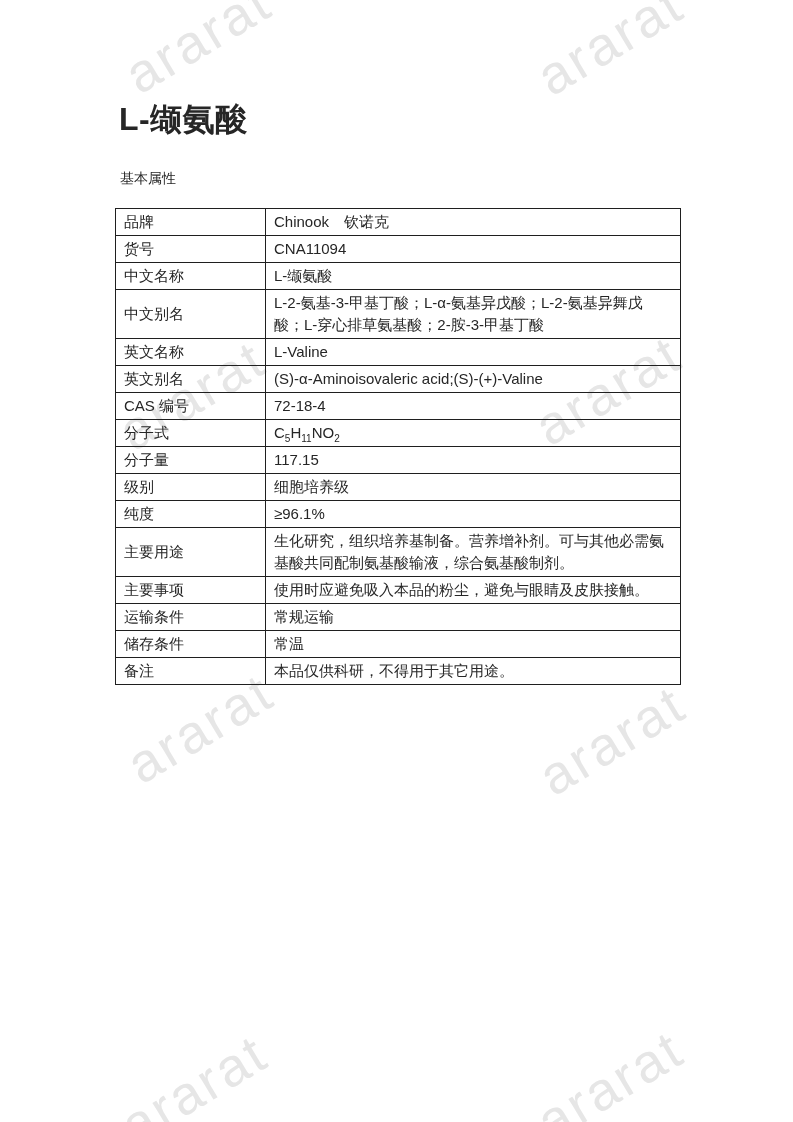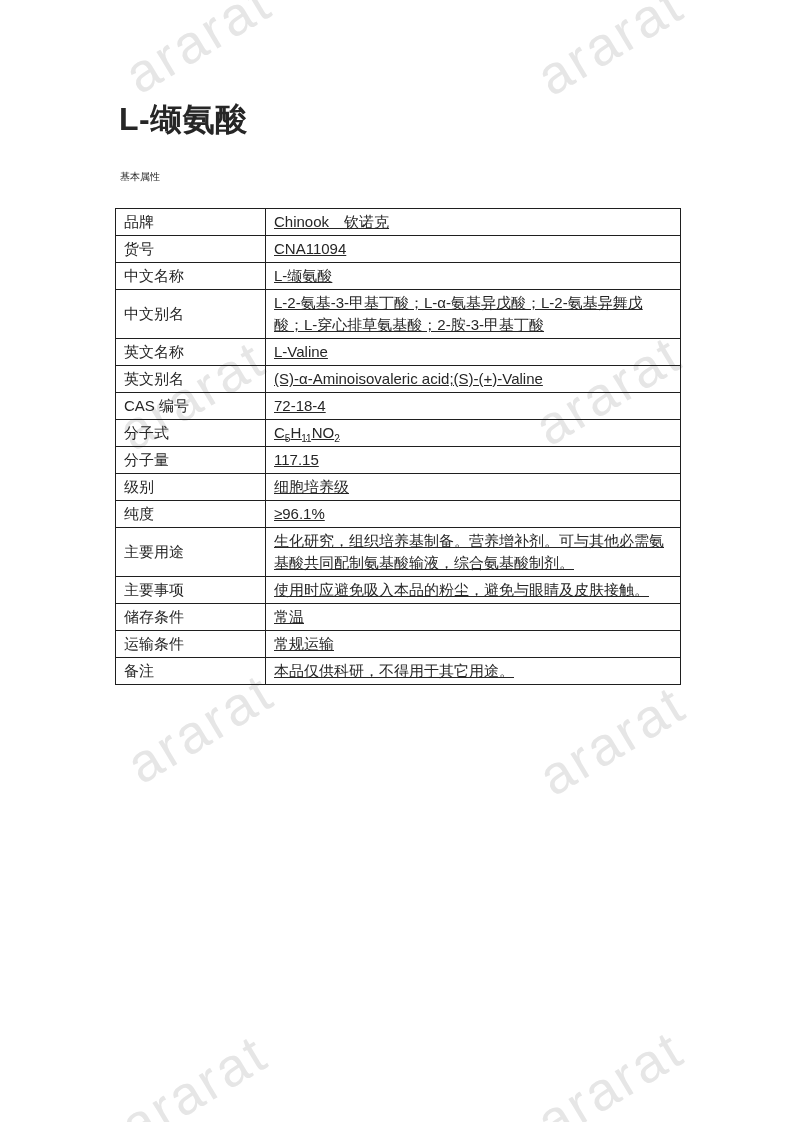--- a/index.html
+++ b/index.html
@@ -47,21 +47,21 @@
     z-index: 1;
     font-size: 32px;
     font-weight: 600;
     letter-spacing: 0.5px;
   }
   .subtitle {
     position: absolute;
     left: 120px;
     top: 170px;
     z-index: 1;
-    font-size: 10px;
+    font-size: 14px;
     font-weight: 400;
   }
 
   
   .props {
     position: absolute;
     left: 115px;
     top: 208px;
     z-index: 1;
     border-collapse: collapse;
@@ -72,21 +72,21 @@
     border: 1px solid var(--border-color, #1f1f1f);
     font-size: 15px;
     line-height: 22px;
     padding: 2px 8px;
     vertical-align: middle;
     overflow: hidden;
     word-break: break-word;
   }
   .props tr { height: 27px; }
   td.label { background: transparent; }
-  td.value { background: transparent; text-decoration: underline; }
+  td.value { background: transparent; }
   .props sub {
     font-size: 10px;
     line-height: 0;
   }
 </style>
 </head>
 <body>
 
 <div class="page">
 
@@ -169,27 +169,27 @@
     <td class="label">主要用途</td>
     <td class="value">生化研究，组织培养基制备。营养增补剂。可与其他必需氨基酸共同配制氨基酸输液，综合氨基酸制剂。</td>
   </tr>
 
   <tr>
     <td class="label">主要事项</td>
     <td class="value">使用时应避免吸入本品的粉尘，避免与眼睛及皮肤接触。</td>
   </tr>
 
   <tr>
-    <td class="label">储存条件</td>
-    <td class="value">常温</td>
+    <td class="label">运输条件</td>
+    <td class="value">常规运输</td>
   </tr>
 
   <tr>
-    <td class="label">运输条件</td>
-    <td class="value">常规运输</td>
+    <td class="label">储存条件</td>
+    <td class="value">常温</td>
   </tr>
 
   <tr>
     <td class="label">备注</td>
     <td class="value">本品仅供科研，不得用于其它用途。</td>
   </tr>
 </tbody>
   </table>
 
 </div>

